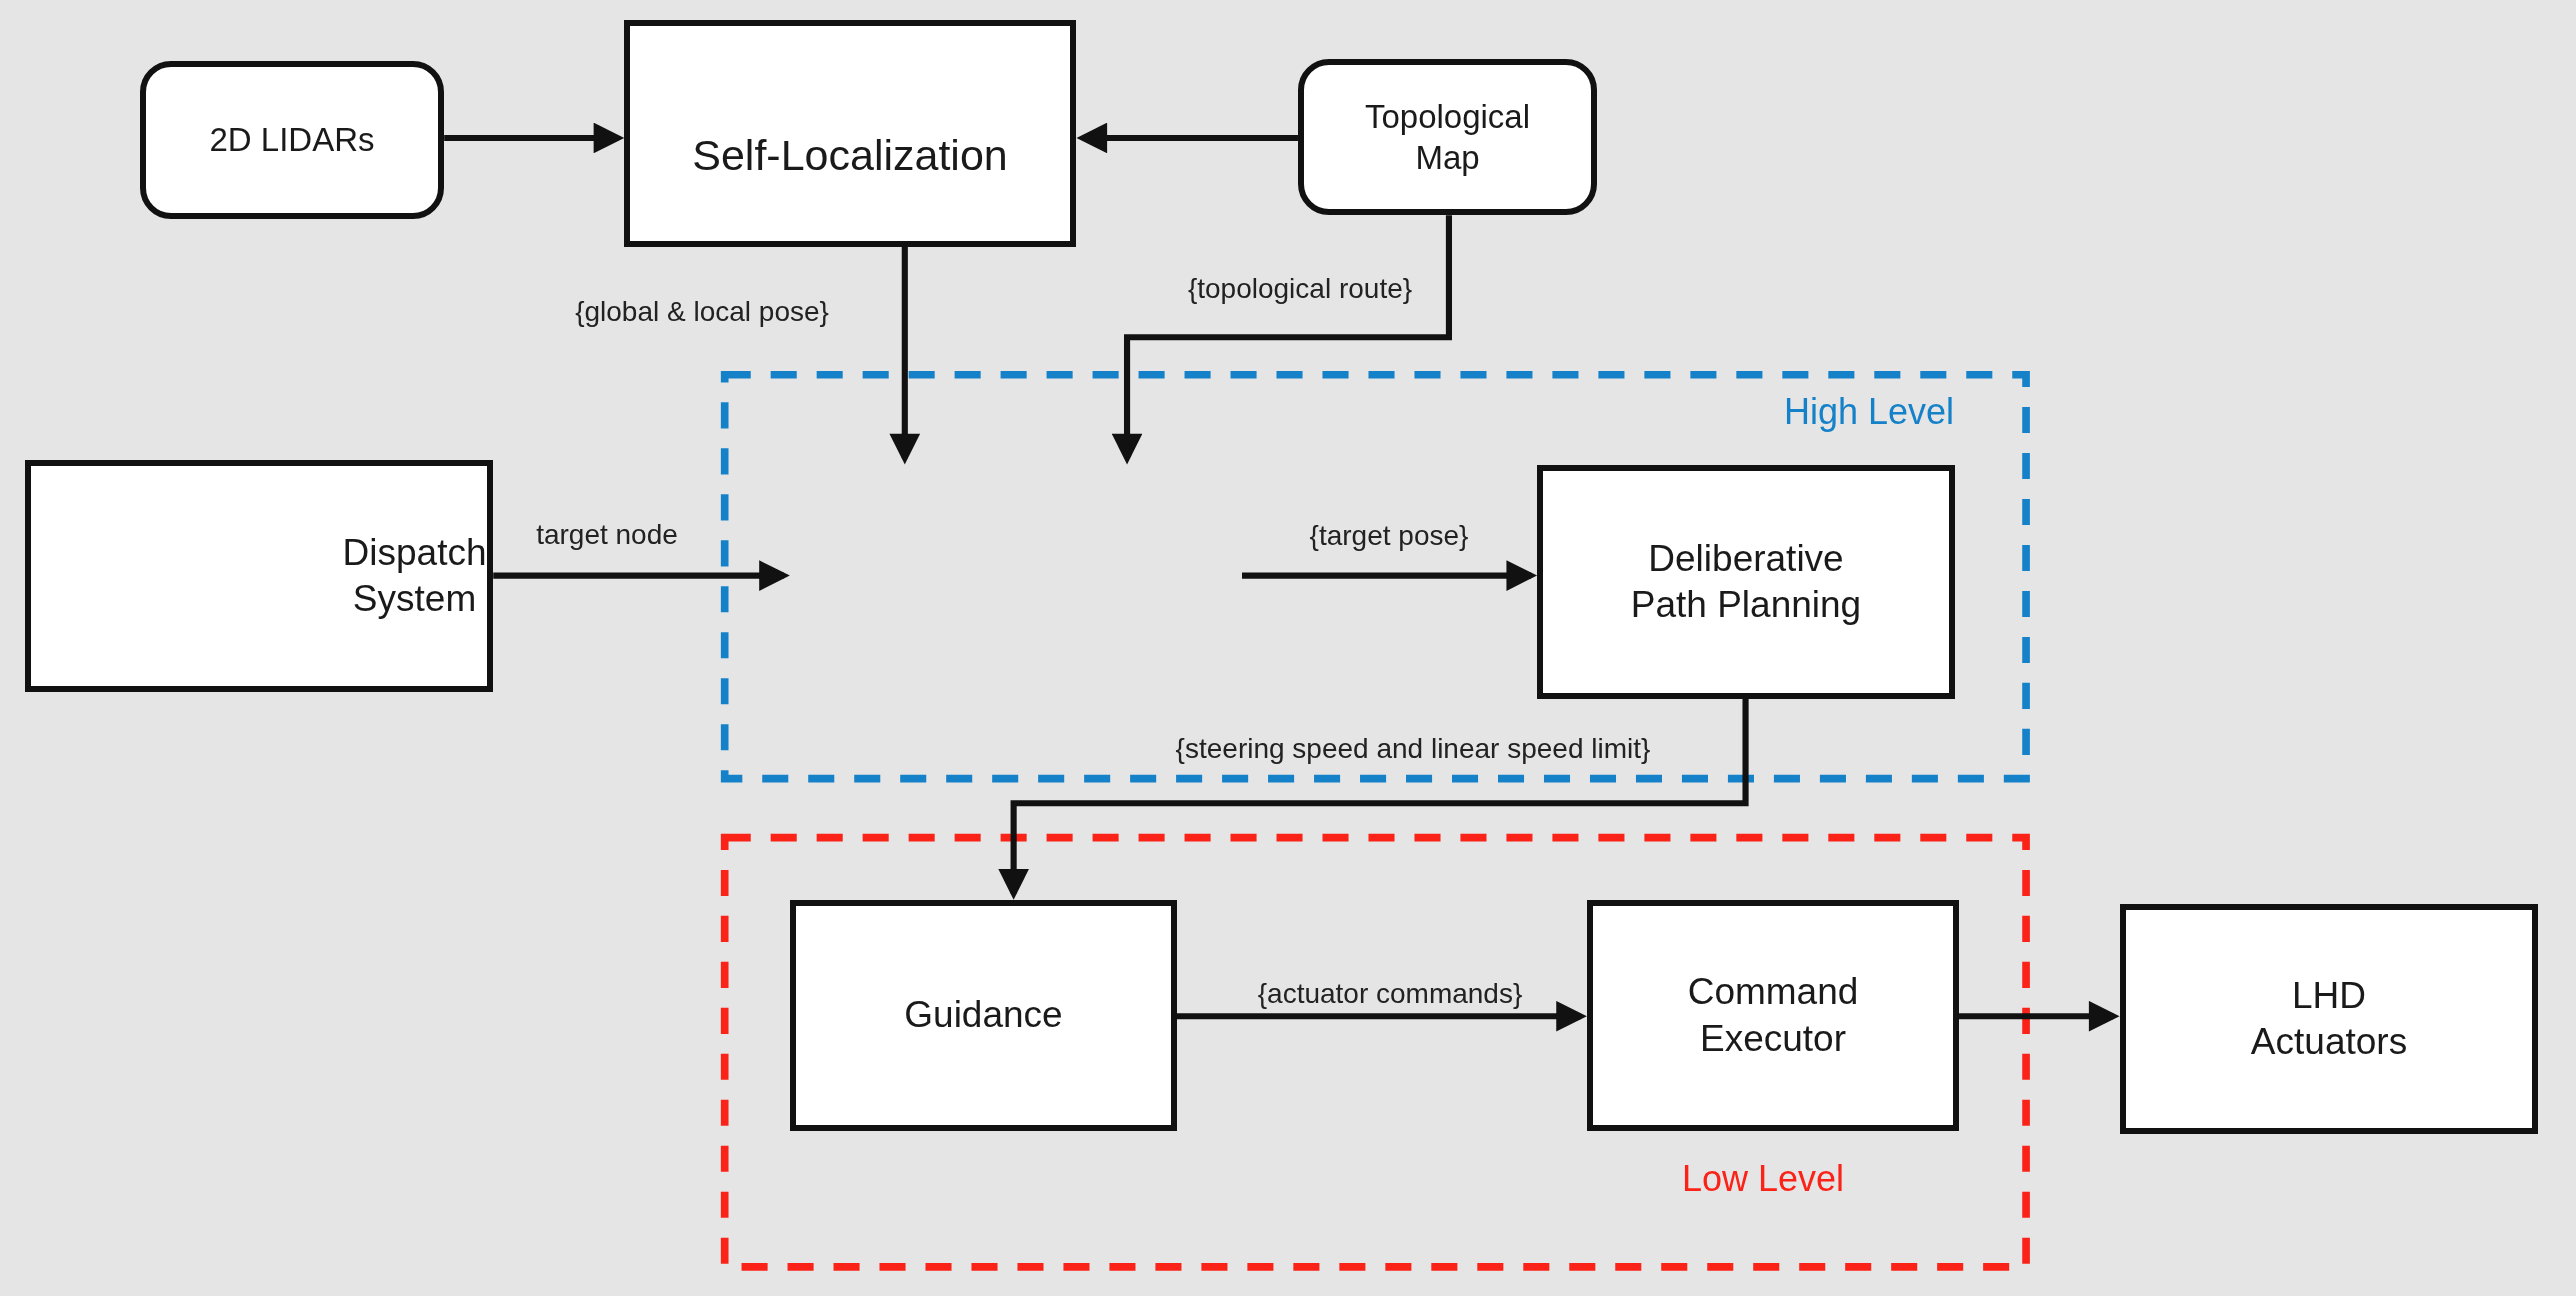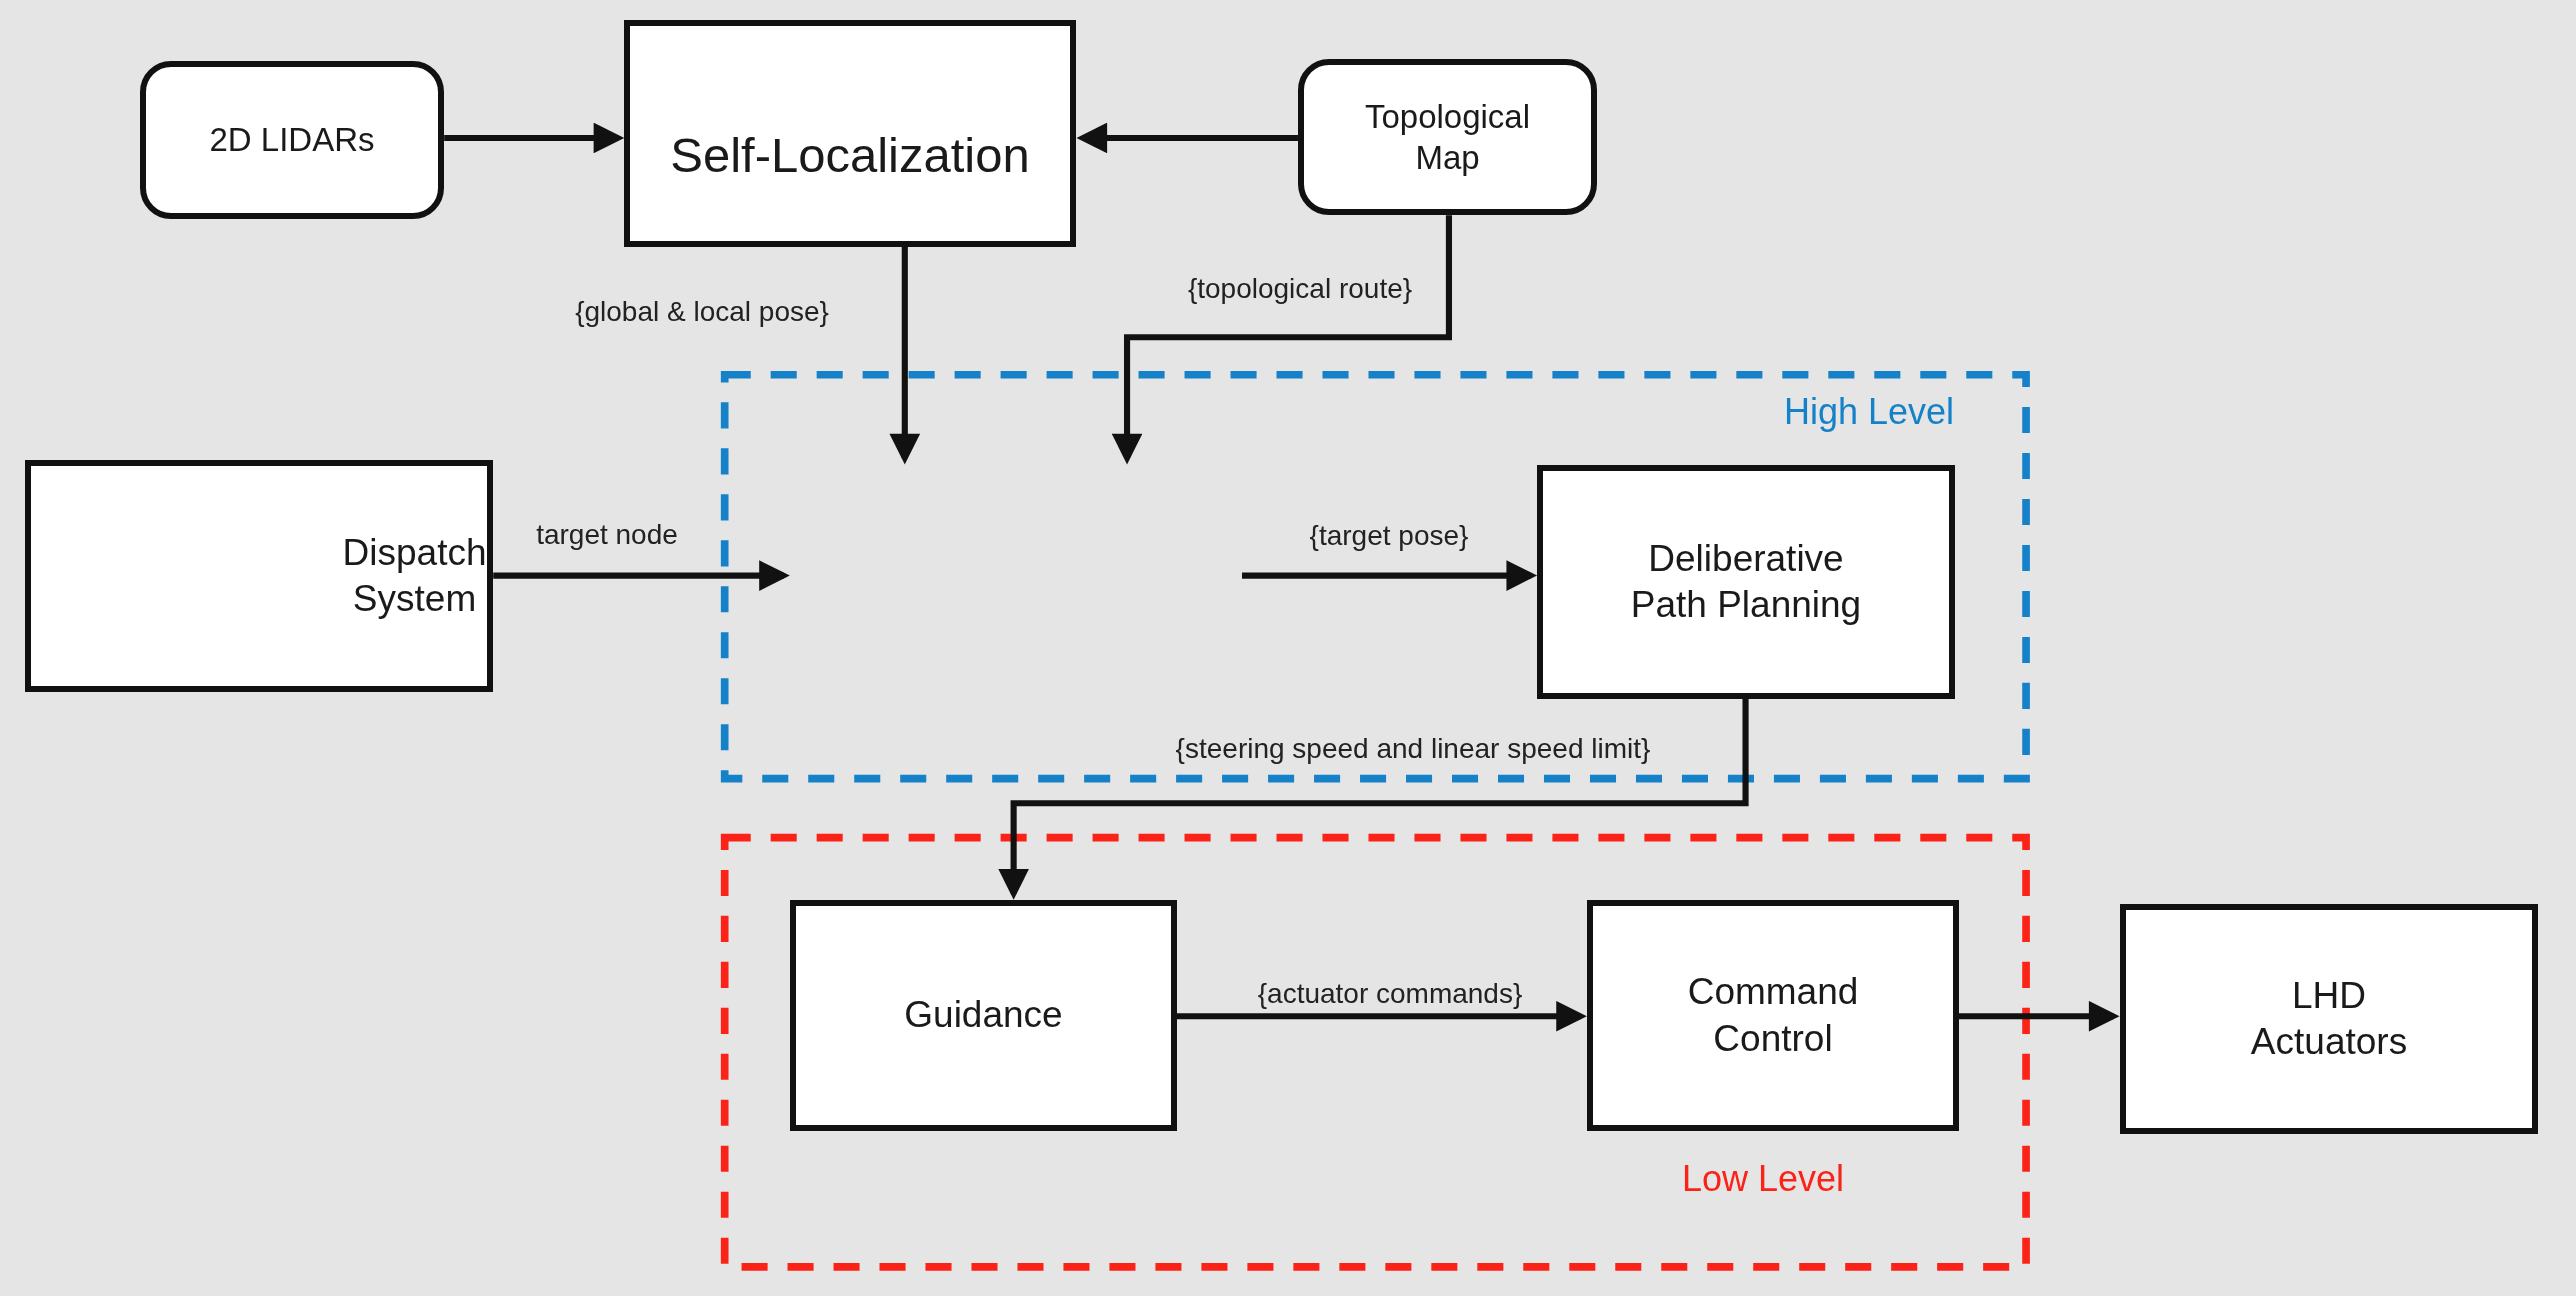--- a/index.html
+++ b/index.html
@@ -15,21 +15,21 @@
   .group-rect{fill:none;stroke-width:10;}
   .group-rect.high{stroke:var(--blue);stroke-dasharray:34 26;}
   .group-rect.low{stroke:var(--red);stroke-dasharray:34 26;}
   .node{
     position:absolute;display:flex;align-items:center;justify-content:center;
     background:#ffffff;border:6.1px solid var(--line);box-sizing:border-box;
     text-align:center;
   }
   .node.rounded{border-radius:31px;}
   .node-label{white-space:pre-line;font-size:37px;line-height:1.25;color:#1a1a1a;}
-  .node-label.fs-lg{font-size:49px;margin-top:44px;}
+  .node-label.fs-lg{font-size:43px;margin-top:44px;}
   .node-label.fs-sm{font-size:33px;}
   .edge-label{
     position:absolute;transform:translate(-50%,-50%);
     font-size:28px;color:#222;white-space:nowrap;
   }
   .group-label{
     position:absolute;transform:translate(-50%,-50%);
     font-size:36px;white-space:nowrap;
   }
   .group-label.high{color:var(--blue);}
@@ -84,21 +84,21 @@
     <span class="node-label">Deliberative
 Path Planning</span>
   </div>
 
   <div class="node" style="left:790px;top:900px;width:387px;height:231px;">
     <span class="node-label">Guidance</span>
   </div>
 
   <div class="node" style="left:1587px;top:900px;width:372px;height:231px;">
     <span class="node-label">Command
-Control</span>
+Executor</span>
   </div>
 
   <div class="node" style="left:2120px;top:904px;width:418px;height:230px;">
     <span class="node-label">LHD
 Actuators</span>
   </div>
 
   <div class="edge-label" style="left:702px;top:312px;">{global &amp; local pose}</div>
 
   <div class="edge-label" style="left:1300px;top:289px;">{topological route}</div>

